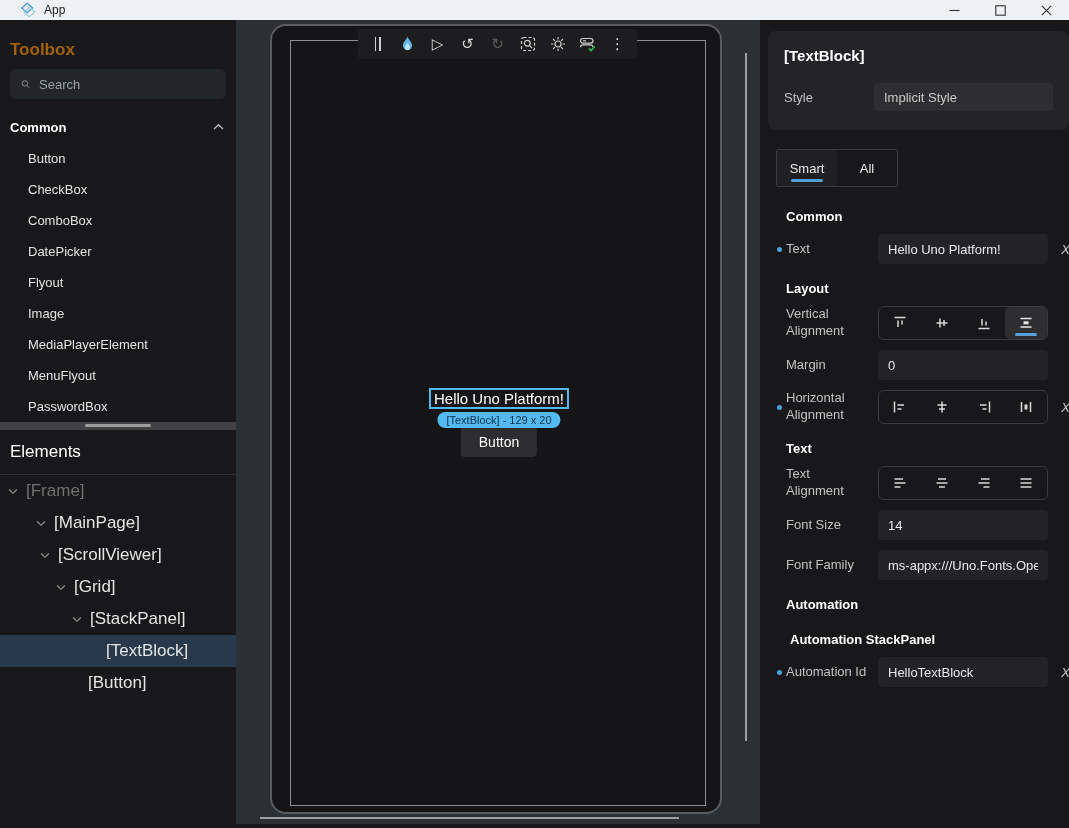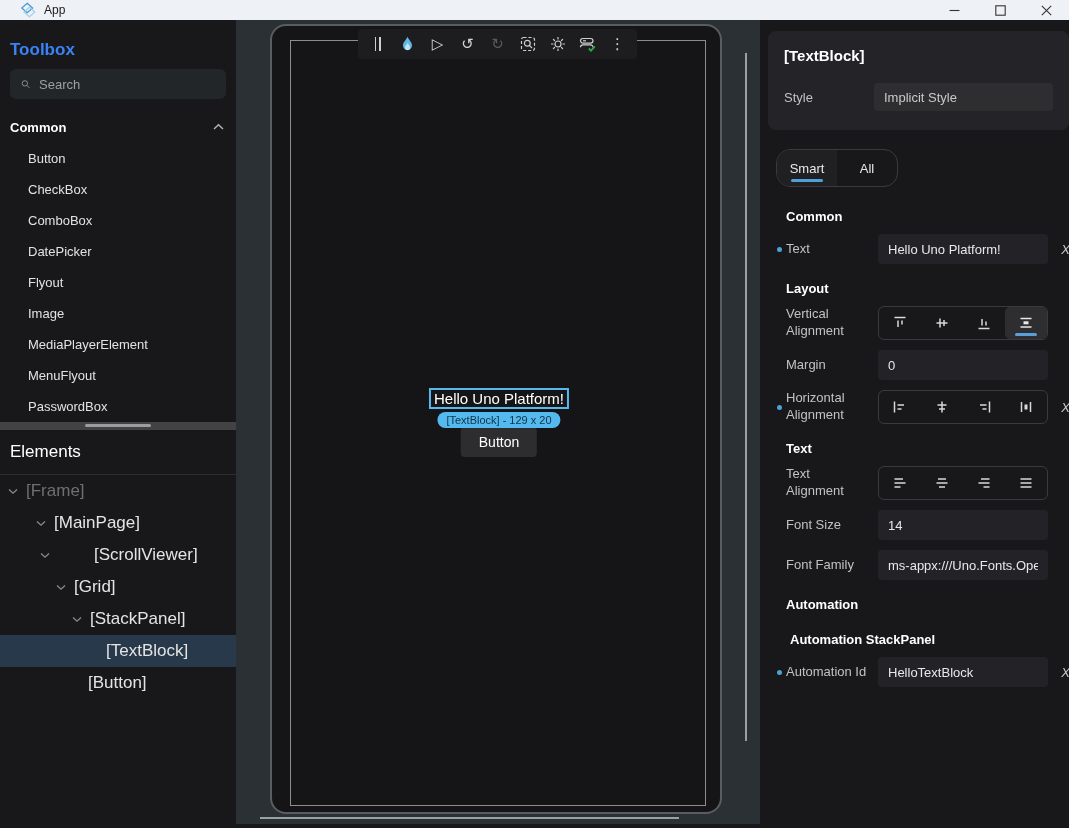--- a/index.html
+++ b/index.html
@@ -11,21 +11,21 @@
   .tb-logo { width:16px; height:16px; margin-right:8px; display:flex; }
   .tb-title { font-size:12px; color:#1b1b1b; }
   .win-controls { margin-left:auto; display:flex; height:100%; }
   .win-btn { width:46px; display:flex; align-items:center; justify-content:center; }
 
   
   .main { display:flex; height:804px; }
 
   
   .sidebar { width:236px; flex-shrink:0; background:#18181a; display:flex; flex-direction:column; }
-  .sb-title { font-size:17px; font-weight:bold; color:#3b82f6; margin:20px 0 0 10px; }
+  .sb-title { font-size:17px; font-weight:bold; color:#a16207; margin:20px 0 0 10px; }
   .search-box { margin:9px 10px 0; height:30px; background:#232629; border-radius:6px;
                 display:flex; align-items:center; padding:0 11px; gap:9px; }
   .search-box input { flex:1; background:transparent; border:none; outline:none;
                       color:#cfcfcf; font-size:13px; }
   .search-box input::placeholder { color:#9aa0a6; }
   .group-header { display:flex; align-items:center; margin:14px 12px 0 10px; height:28px; }
   .group-label { font-weight:bold; font-size:13px; color:#ffffff; }
   .group-header .chev { margin-left:auto; display:flex; }
   .tb-list { margin-top:2px; }
   .tb-item { height:31px; line-height:31px; padding-left:28px; font-size:13px; color:#e2e2e2; cursor:default; }
@@ -65,21 +65,21 @@
   .h-scroll { position:absolute; left:24px; bottom:5px; height:2px; width:419px; background:#9aa0a4; }
 
   
   .rightpanel { width:309px; flex-shrink:0; background:#18181a; position:relative; }
   .header-card { margin:11px 0 0 8px; background:#242428; border-radius:8px; padding:16px 16px 19px; }
   .card-title { font-size:15px; font-weight:bold; color:#ffffff; }
   .style-row { display:flex; align-items:center; margin-top:19px; }
   .style-label { width:90px; font-size:13px; color:#c2c2c2; flex-shrink:0; }
   .style-field { flex:1; height:28px; background:#2e2e31; border:none; outline:none; border-radius:4px;
                  color:#c9c9c9; font-size:13px; padding:0 10px; min-width:0; }
-  .tabs { margin:19px 0 0 16px; display:inline-flex; border:1px solid #3a3a3d; border-radius:14px; overflow:hidden; }
+  .tabs { margin:19px 0 0 16px; display:inline-flex; border:1px solid #3a3a3d; border-radius:2px; overflow:hidden; }
   .tab { width:60px; height:36px; display:flex; align-items:center; justify-content:center;
          font-size:13px; color:#e8e8e8; position:relative; cursor:default; }
   .tab.active { background:#202023; }
   .tab.active::after { content:""; position:absolute; bottom:4px; left:50%; transform:translateX(-50%);
                        width:32px; height:3px; border-radius:2px; background:#4f9fd8; }
   .props { padding:0 21px 0 26px; }
   .section-title { font-size:13px; font-weight:bold; color:#ffffff; margin-top:17px; }
   .section-subtitle { font-size:13px; font-weight:bold; color:#ffffff; margin:20px 0 0 4px; }
   .prop-row { display:flex; align-items:center; margin-top:10px; position:relative; }
   .prop-label { width:92px; font-size:13px; color:#c2c2c2; line-height:1.3; flex-shrink:0; padding-right:8px; }
@@ -176,21 +176,21 @@
         <span>[Frame]</span>
       </div>
       <div class="tree-row" style="padding-left:36px;">
         <span class="chev">
             <svg class="ico" width="10" height="7" viewBox="0 0 10 7" fill="none">
               <path d="M1 1.5 L5 5.2 L9 1.5" stroke="#8a8a8a" stroke-width="1.3"></path>
             </svg>
           </span>
         <span>[MainPage]</span>
       </div>
-      <div class="tree-row" style="padding-left:40px;gap:36px;">
+      <div class="tree-row" style="padding-left:40px;">
         <span class="chev">
             <svg class="ico" width="10" height="7" viewBox="0 0 10 7" fill="none">
               <path d="M1 1.5 L5 5.2 L9 1.5" stroke="#8a8a8a" stroke-width="1.3"></path>
             </svg>
           </span>
         <span>[ScrollViewer]</span>
       </div>
       <div class="tree-row" style="padding-left:56px;">
         <span class="chev">
             <svg class="ico" width="10" height="7" viewBox="0 0 10 7" fill="none">

